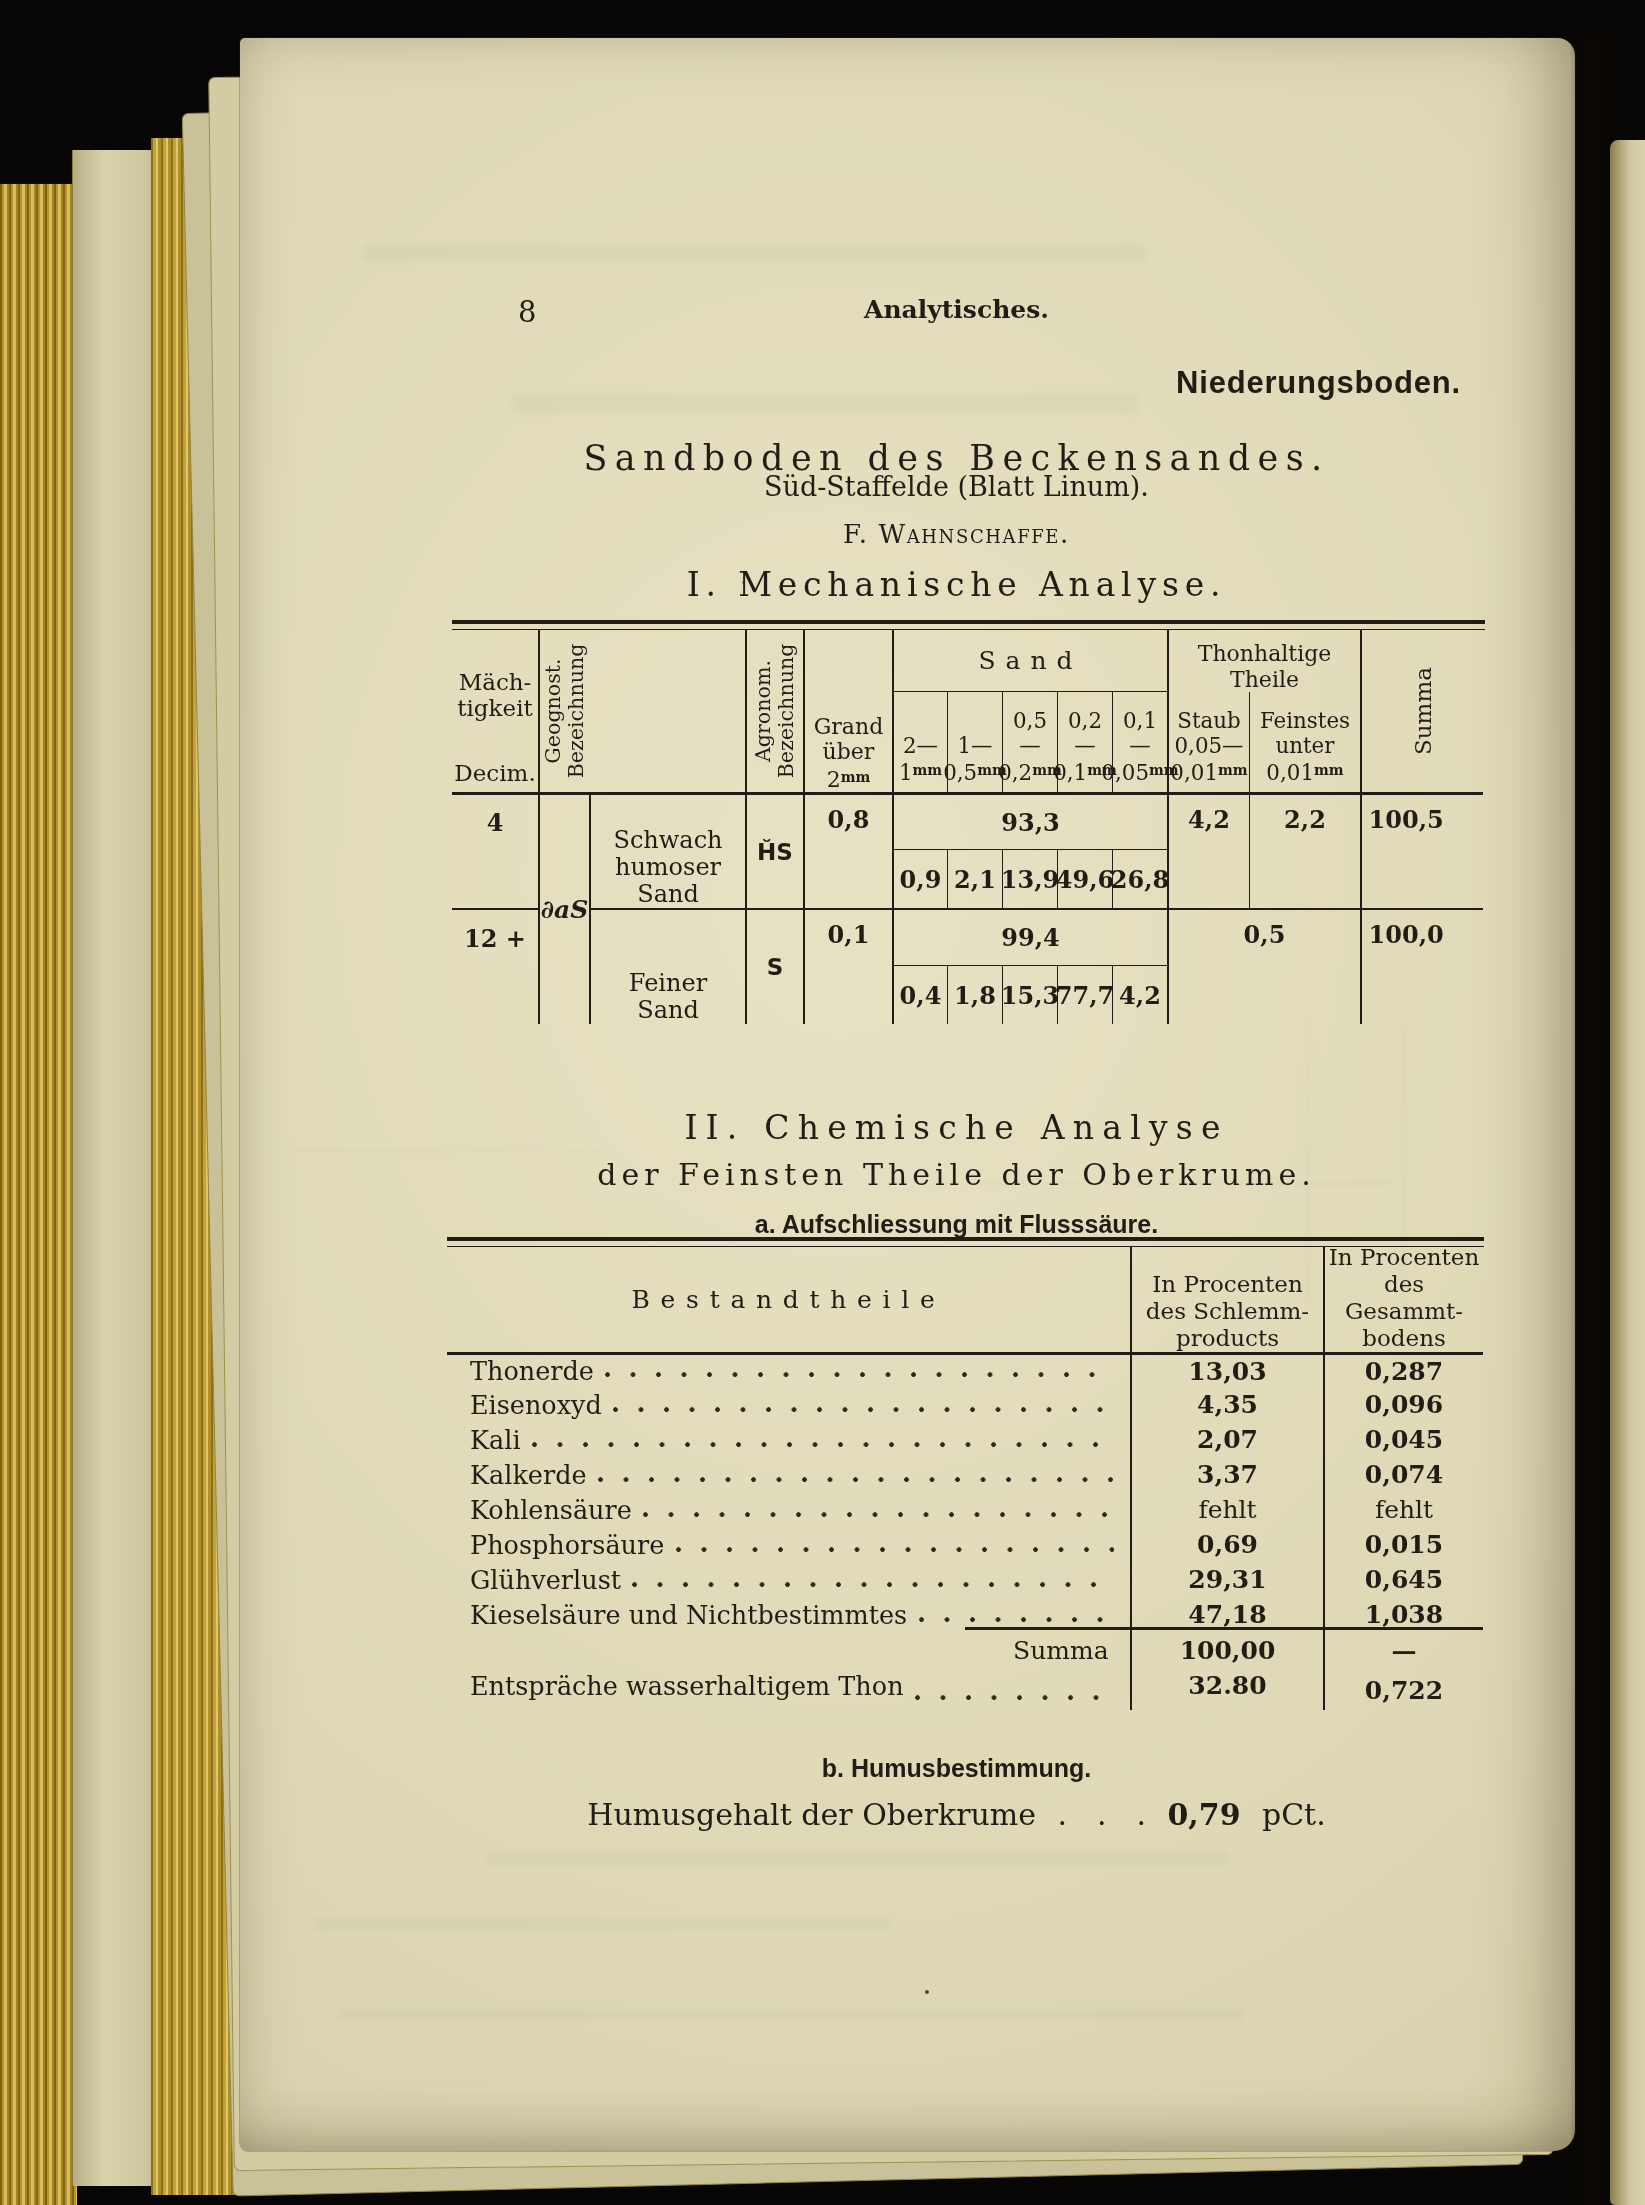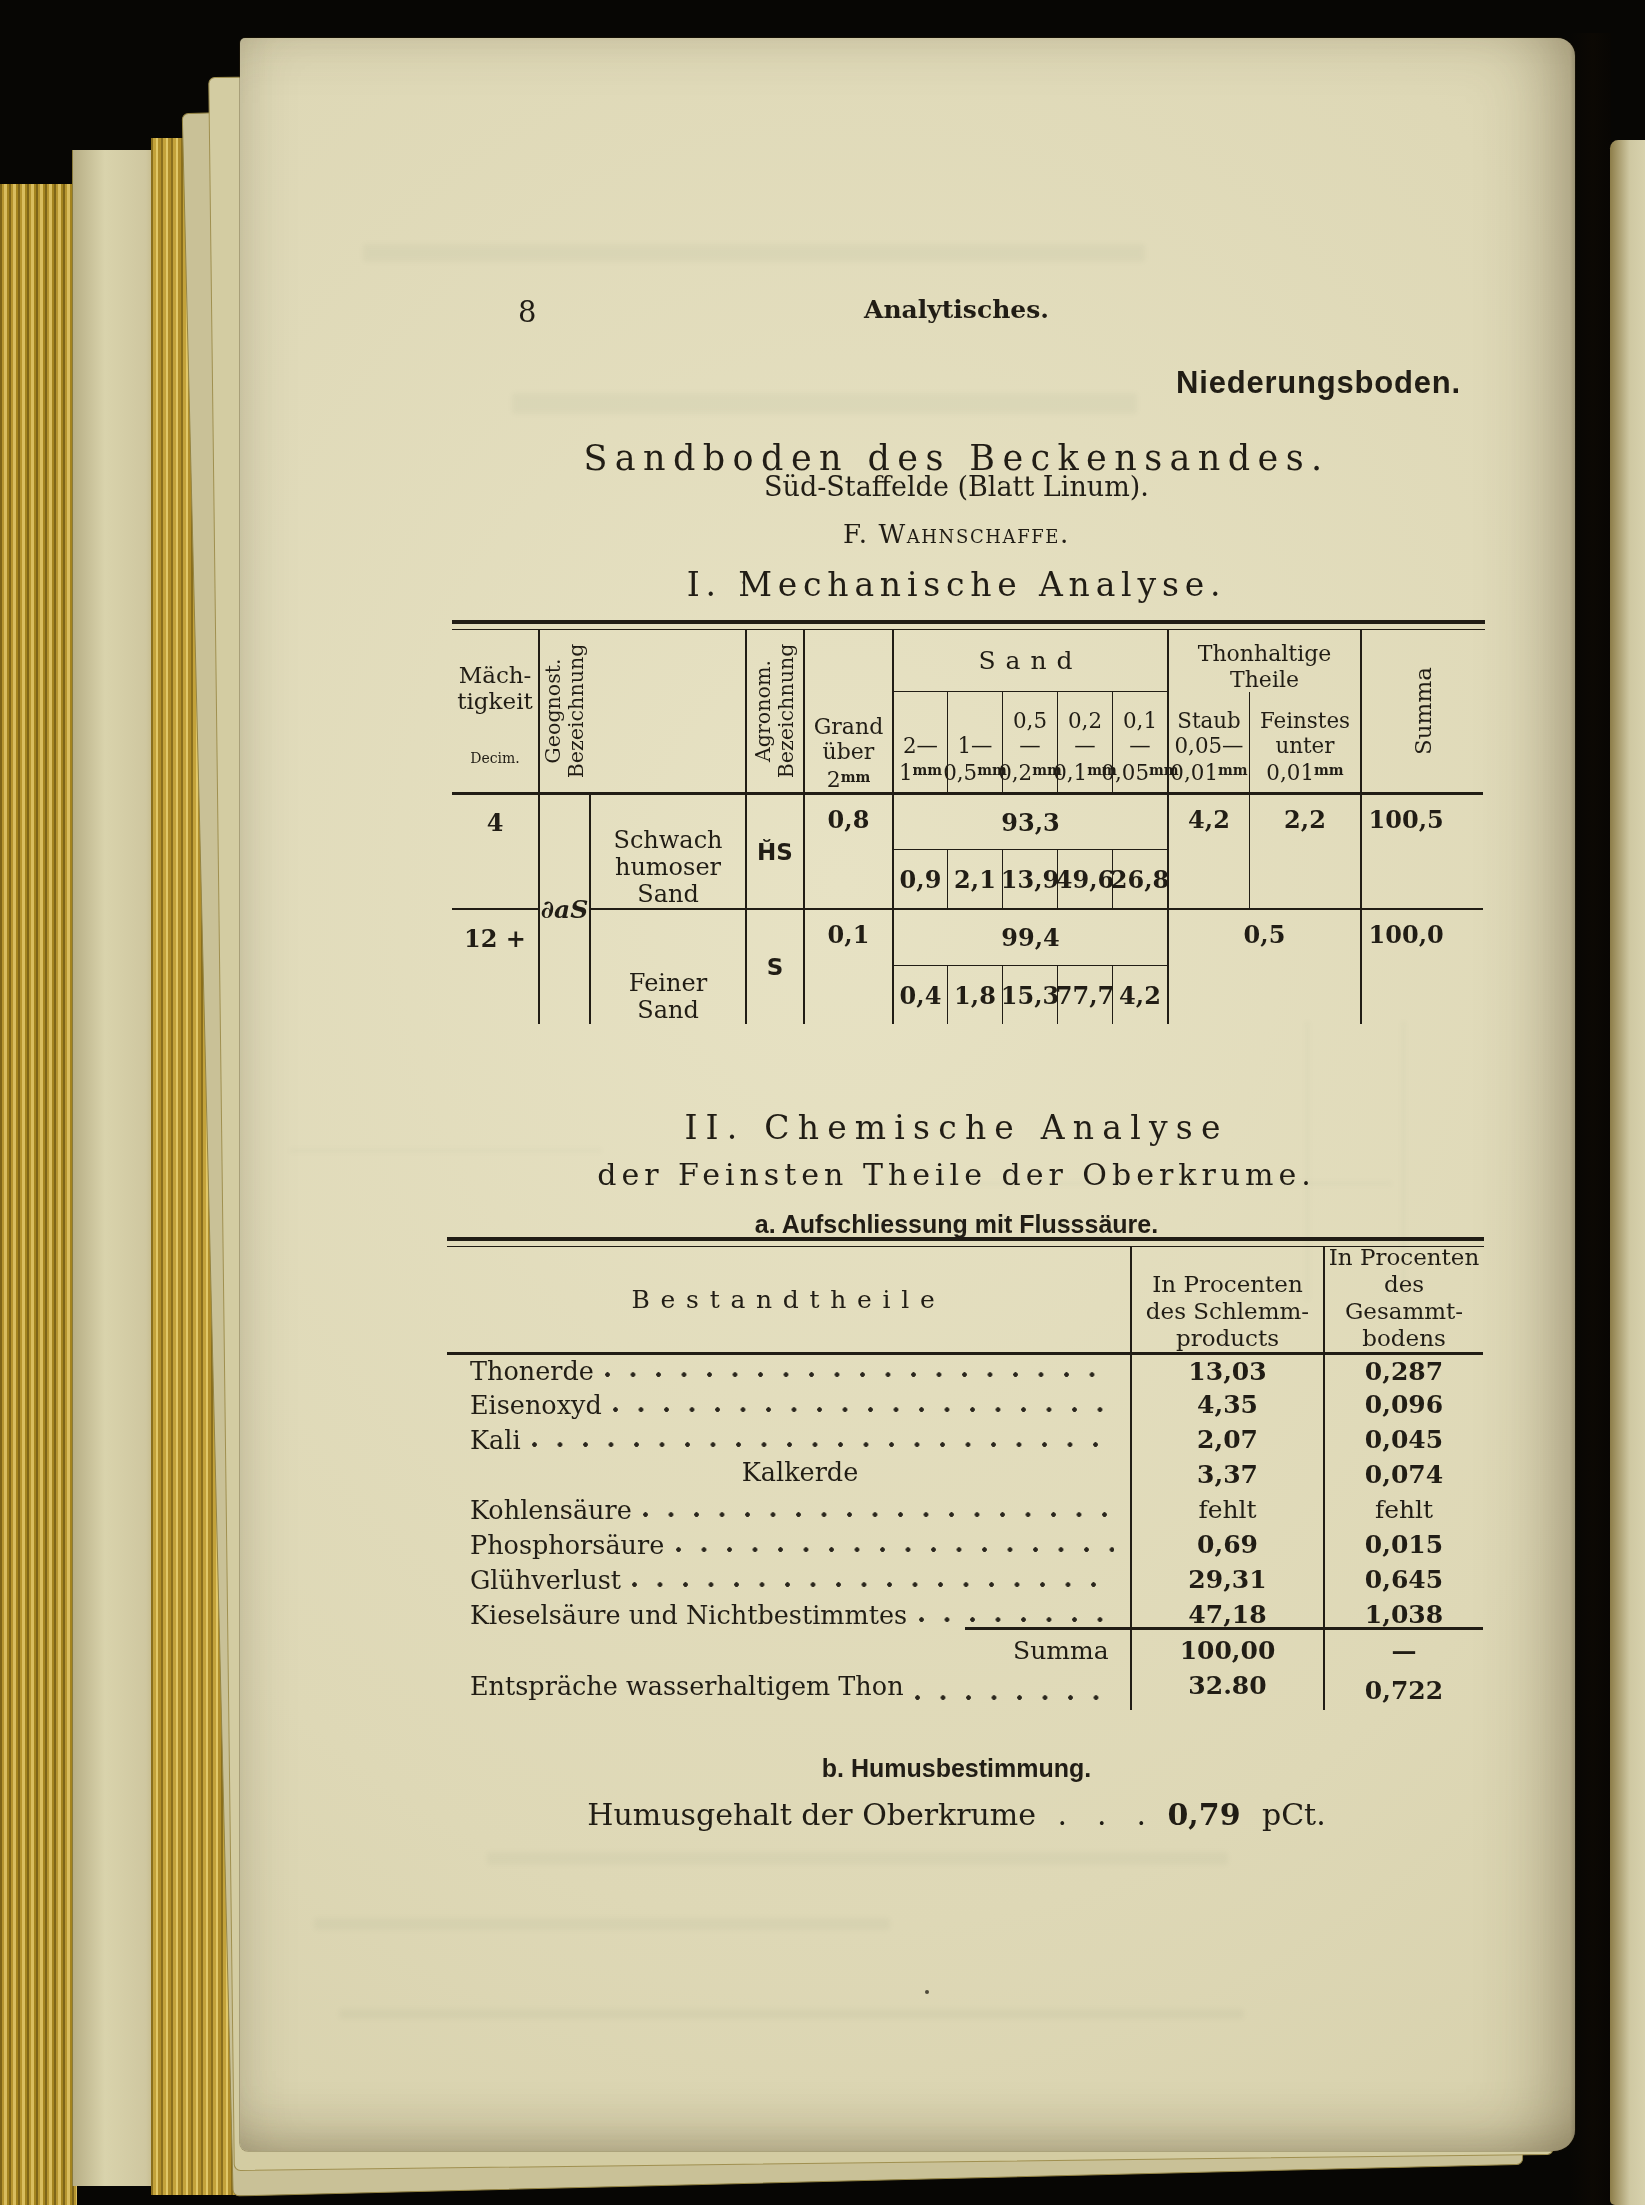--- a/index.html
+++ b/index.html
@@ -75,21 +75,21 @@
   .mmu{font-size:14px;vertical-align:5px;font-weight:bold;}
   .num{font-weight:bold;font-size:24px;}
   .sandlbl{font-size:25px;letter-spacing:10px;}
   .gebtxt{font-size:24px;line-height:27px;}
   .agr{font-family:"DejaVu Sans",sans-serif;font-weight:bold;font-size:23px;}
   .geoval{font-style:italic;font-weight:bold;font-size:25px;}
   .vwrap{position:relative;width:100%;height:100%;}
   .vrot{position:absolute;left:50%;top:50%;transform:translate(-50%,-50%) rotate(-90deg);
     white-space:nowrap;text-align:center;font-size:20.6px;line-height:23px;}
   .machmain{margin:auto 0;font-size:23px;line-height:26px;}
-  .machunit{margin-bottom:21px;font-size:14px;}
+  .machunit{margin-bottom:6px;font-size:23px;}
   .sumleft{justify-content:flex-start;padding-left:6.6px;text-align:left;}
   
   .t2{position:absolute;left:207px;top:1199px;width:1037px;}
   .t2 .grid{display:grid;
     grid-template-columns:683px 193px 160px;
     grid-template-rows:105px repeat(8,35px) 37px 41px;}
   .t2 .hlbl{font-size:25px;letter-spacing:10.7px;}
   .t2 .hcol{font-size:23px;line-height:27px;}
   .lblcell{display:flex;align-items:center;padding-left:23px;font-size:25.5px;min-width:0;text-align:center;}
   .leader{flex:1;height:5.8px;align-self:flex-end;margin:0 16.5px 9px 11.5px;
@@ -282,21 +282,21 @@
         <div class="cell val bl3" style="grid-area:3/2/4/3;">4,35</div>
         <div class="cell val bl3" style="grid-area:3/3/4/4;">0,096</div>
 
         <div class="lblcell" style="grid-area:4/1/5/2;">
             <span>Kali</span>
             <span class="leader"></span>
           </div>
         <div class="cell val bl3" style="grid-area:4/2/5/3;">2,07</div>
         <div class="cell val bl3" style="grid-area:4/3/5/4;">0,045</div>
 
-        <div class="lblcell" style="grid-area:5/1/6/2;flex-direction:column;">
+        <div class="lblcell" style="grid-area:5/1/6/2;">
             <span>Kalkerde</span>
             <span class="leader"></span>
           </div>
         <div class="cell val bl3" style="grid-area:5/2/6/3;">3,37</div>
         <div class="cell val bl3" style="grid-area:5/3/6/4;">0,074</div>
 
         <div class="lblcell" style="grid-area:6/1/7/2;">
             <span>Kohlensäure</span>
             <span class="leader"></span>
           </div>

